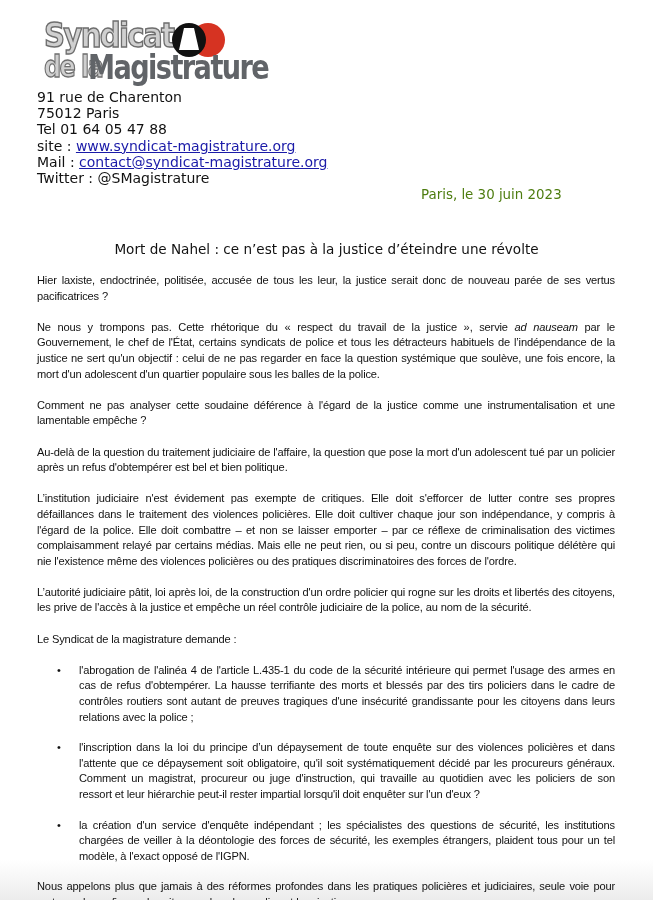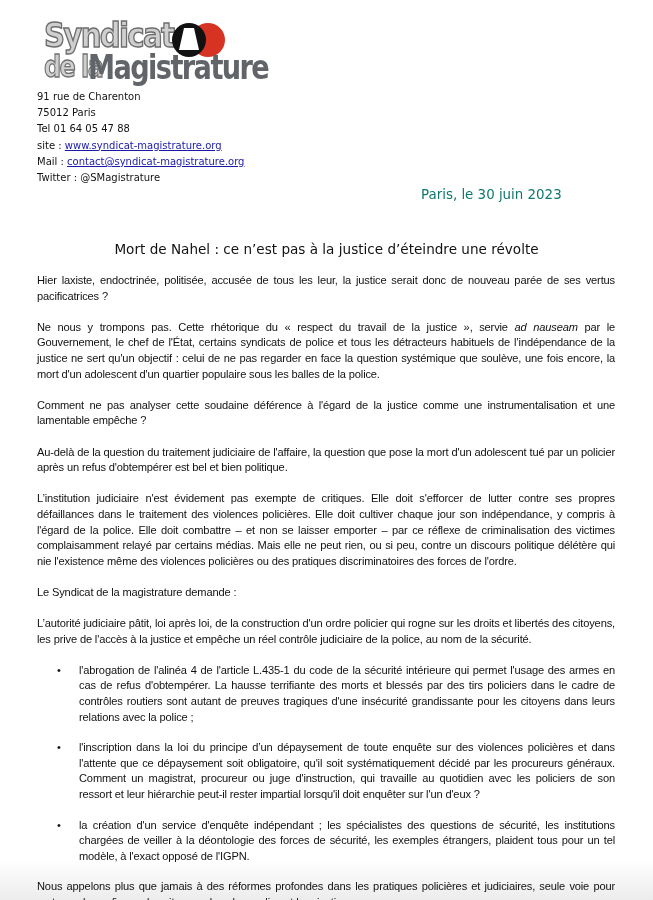--- a/index.html
+++ b/index.html
@@ -31,27 +31,27 @@
       font-family: "DejaVu Sans", sans-serif; font-weight: bold;
       font-size: 34px; letter-spacing: -2px; line-height: 34px;
       color: #616468;
       transform: scaleX(0.8); transform-origin: left top;
       margin-left: -4px;
     }
     .logo-emblem { position: absolute; left: 122px; top: 4px; width: 62px; height: 36px; }
 
     .contact {
       position: absolute; left: 37px; top: 89px;
-      font-family: "DejaVu Sans", sans-serif; font-size: 10px; line-height: 16.2px;
+      font-family: "DejaVu Sans", sans-serif; font-size: 14px; line-height: 16.2px;
       color: #111;
     }
     .contact a { color: #1a1aa8; text-decoration: underline; }
     .date {
       position: absolute; left: 421px; top: 187px;
-      font-family: "DejaVu Sans", sans-serif; font-size: 13.4px; color: #0f766e;
+      font-family: "DejaVu Sans", sans-serif; font-size: 13.4px; color: #4d7c0f;
     }
     .title {
       position: absolute; left: 0; width: 653px; top: 240px; text-align: center;
       font-family: "DejaVu Sans", sans-serif; font-size: 14.6px; color: #111;
       transform: scaleX(0.93);
     }
     .body {
       position: absolute; left: 37px; top: 273px; width: 578px;
       font-family: "Liberation Sans", sans-serif; font-size: 11.1px; line-height: 15.6px;
       color: #111; text-align: justify; letter-spacing: -0.15px;
@@ -89,21 +89,21 @@
 <div class="date">Paris, le 30 juin 2023</div>
 
 <div class="title">Mort de Nahel : ce n’est pas à la justice d’éteindre une révolte</div>
 
 <div class="body">
   <p>Hier laxiste, endoctrinée, politisée, accusée de tous les leur, la justice serait donc de nouveau parée de ses vertus pacificatrices ?</p>
   <p><span>Ne nous y trompons pas. Cette rhétorique du « respect du travail de la justice », servie </span><em>ad nauseam</em><span> par le Gouvernement, le chef de l'État, certains syndicats de police et tous les détracteurs habituels de l’indépendance de la justice ne sert qu'un objectif : celui de ne pas regarder en face la question systémique que soulève, une fois encore, la mort d'un adolescent d'un quartier populaire sous les balles de la police.</span></p>
   <p>Comment ne pas analyser cette soudaine déférence à l'égard de la justice comme une instrumentalisation et une lamentable empêche ?</p>
   <p>Au-delà de la question du traitement judiciaire de l'affaire, la question que pose la mort d'un adolescent tué par un policier après un refus d'obtempérer est bel et bien politique.</p>
   <p>L’institution judiciaire n'est évidement pas exempte de critiques. Elle doit s'efforcer de lutter contre ses propres défaillances dans le traitement des violences policières. Elle doit cultiver chaque jour son indépendance, y compris à l'égard de la police. Elle doit combattre – et non se laisser emporter – par ce réflexe de criminalisation des victimes complaisamment relayé par certains médias. Mais elle ne peut rien, ou si peu, contre un discours politique délétère qui nie l'existence même des violences policières ou des pratiques discriminatoires des forces de l'ordre.</p>
+  <p>L’autorité judiciaire pâtit, loi après loi, de la construction d'un ordre policier qui rogne sur les droits et libertés des citoyens, les prive de l'accès à la justice et empêche un réel contrôle judiciaire de la police, au nom de la sécurité.</p>
   <p>Le Syndicat de la magistrature demande :</p>
-  <p>L’autorité judiciaire pâtit, loi après loi, de la construction d'un ordre policier qui rogne sur les droits et libertés des citoyens, les prive de l'accès à la justice et empêche un réel contrôle judiciaire de la police, au nom de la sécurité.</p>
   <ul>
     <li><span class="bullet">•</span><span>l'abrogation de l'alinéa 4 de l'article L.435-1 du code de la sécurité intérieure qui permet l'usage des armes en cas de refus d'obtempérer. La hausse terrifiante des morts et blessés par des tirs policiers dans le cadre de contrôles routiers sont autant de preuves tragiques d'une insécurité grandissante pour les citoyens dans leurs relations avec la police ;</span></li>
     <li><span class="bullet">•</span><span>l'inscription dans la loi du principe d’un dépaysement de toute enquête sur des violences policières et dans l'attente que ce dépaysement soit obligatoire, qu'il soit systématiquement décidé par les procureurs généraux. Comment un magistrat, procureur ou juge d'instruction, qui travaille au quotidien avec les policiers de son ressort et leur hiérarchie peut-il rester impartial lorsqu'il doit enquêter sur l'un d'eux ?</span></li>
     <li><span class="bullet">•</span><span>la création d'un service d'enquête indépendant ; les spécialistes des questions de sécurité, les institutions chargées de veiller à la déontologie des forces de sécurité, les exemples étrangers, plaident tous pour un tel modèle, à l'exact opposé de l'IGPN.</span></li>
   </ul>
   <p>Nous appelons plus que jamais à des réformes profondes dans les pratiques policières et judiciaires, seule voie pour restaurer la confiance des citoyens dans leur police et leur justice.</p>
 </div>
 
 </body></html>

